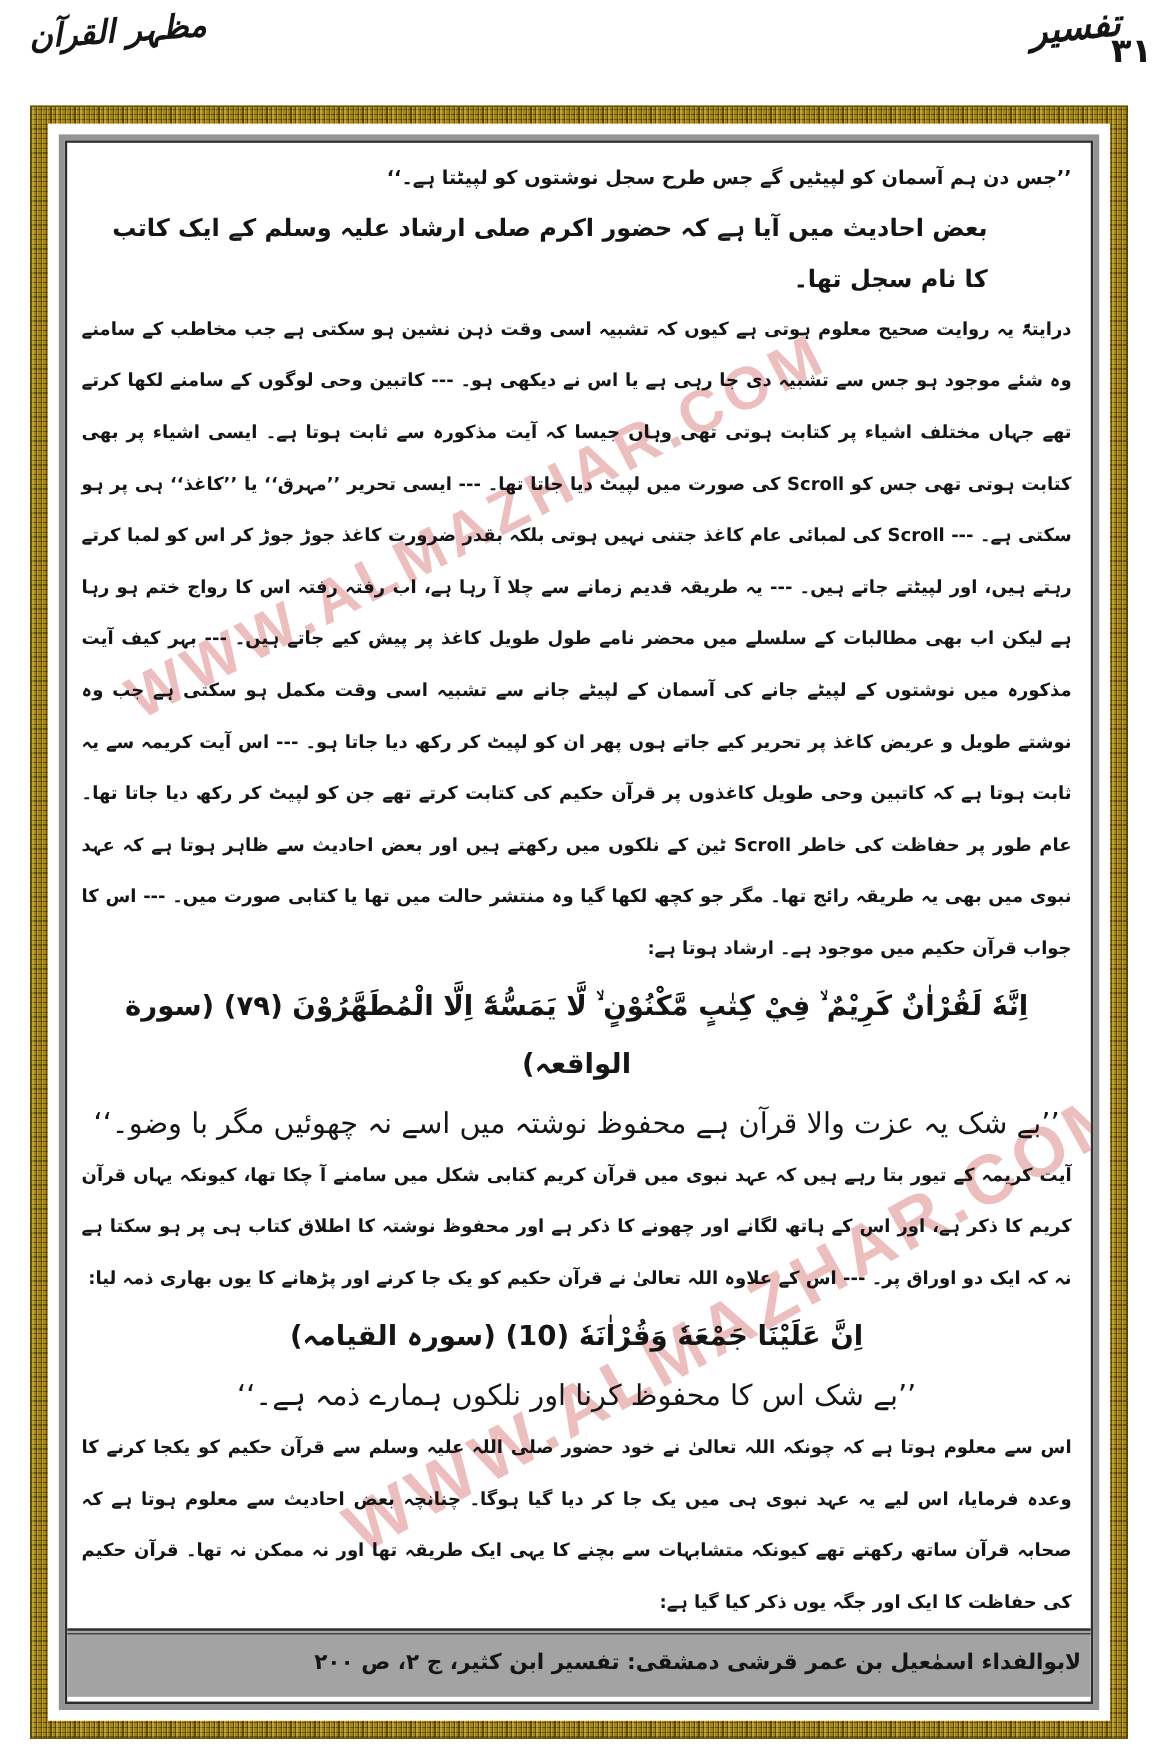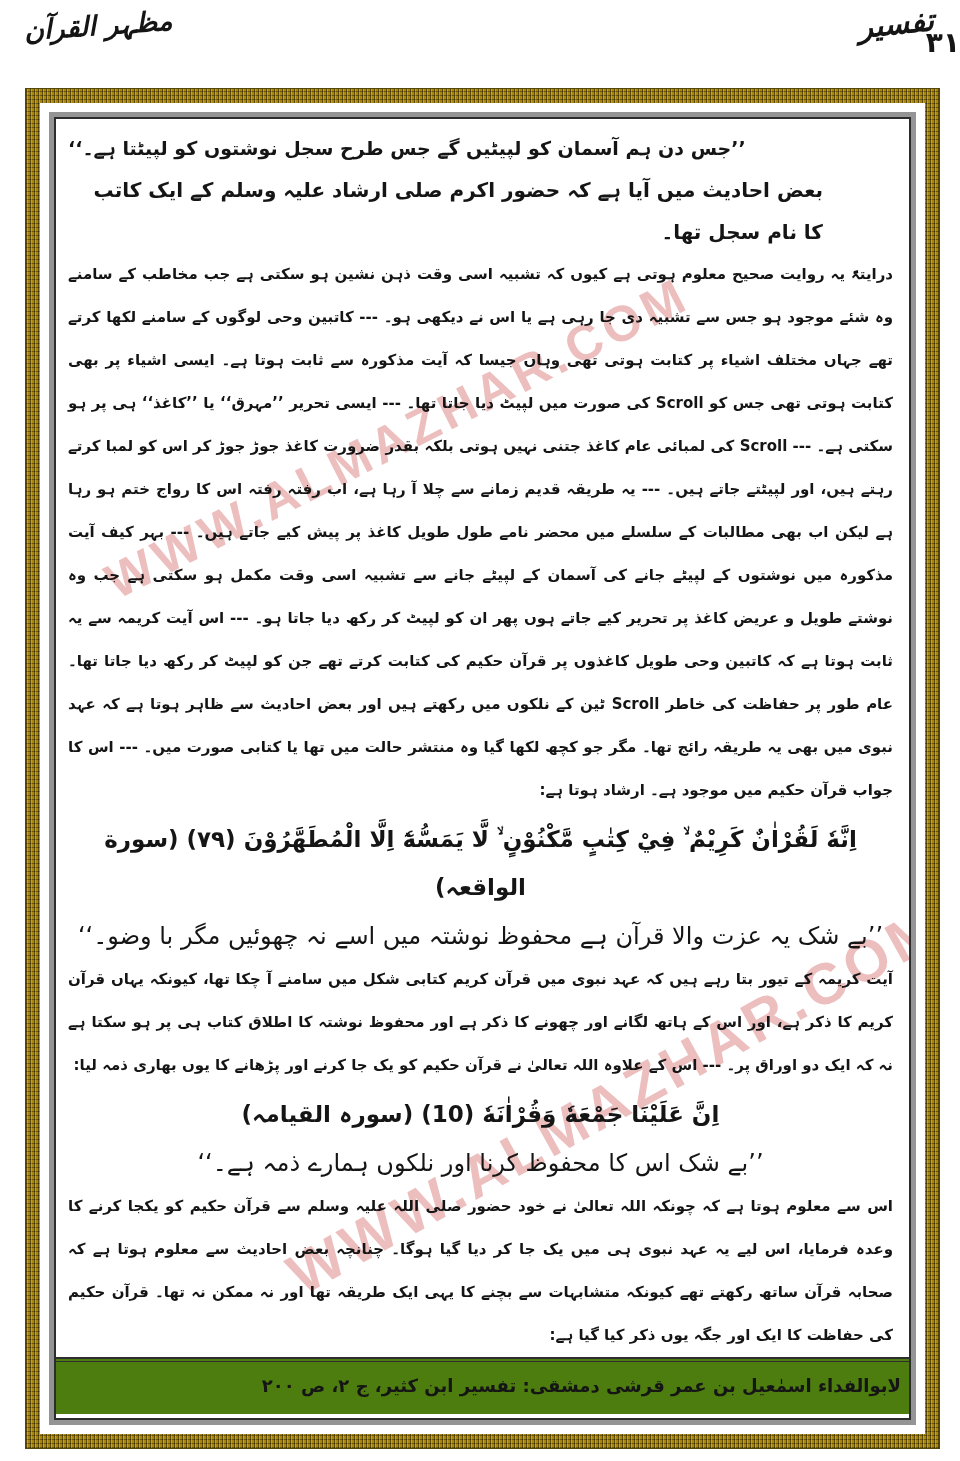--- a/index.html
+++ b/index.html
@@ -41,27 +41,27 @@
     position:absolute;z-index:0;font-weight:bold;white-space:nowrap;
     color:rgba(219,125,125,.50);letter-spacing:5px;
     font-family:"Liberation Sans","DejaVu Sans",sans-serif;
     transform-origin:left top;pointer-events:none;direction:ltr;
   }
   .wm1{left:40px;top:440px;font-size:50px;transform:rotate(-27deg);}
   .wm2{left:220px;top:1130px;font-size:58px;transform:rotate(-29deg);}
   
   .textcol{position:relative;z-index:1;}
   .blk{direction:rtl;unicode-bidi:embed;}
-  .quote{text-align:left;font-size:19px;font-weight:bold;line-height:42px;padding-top:4px;}
+  .quote{text-align:right;font-size:16px;font-weight:bold;line-height:42px;padding-top:4px;}
   .lead{text-align:right;font-size:20px;font-weight:bold;line-height:42px;padding-right:70px;}
   .para{text-align:justify;font-size:15px;font-weight:bold;line-height:43px;}
   .verse{text-align:center;font-size:23px;font-weight:bold;line-height:48px;margin:3px 0;}
   .trans{text-align:center;font-size:24px;font-weight:normal;line-height:44px;}
   
-  .footer-area{position:absolute;left:0;right:0;bottom:4px;z-index:1;background:#4d7c0f;}
+  .footer-area{position:absolute;left:0;right:0;bottom:4px;z-index:1;background:#a3a3a3;}
   .foot-sep{height:2px;border-top:2px solid #2e2e2e;border-bottom:1px solid #2e2e2e;margin:0;}
   .footnote{
     direction:rtl;text-align:right;font-size:18px;font-weight:bold;
     line-height:40px;padding:4px 8px 8px 0;
   }
 </style>
 </head>
 <body>
 
 <div class="hdr-right">تفسير</div>

